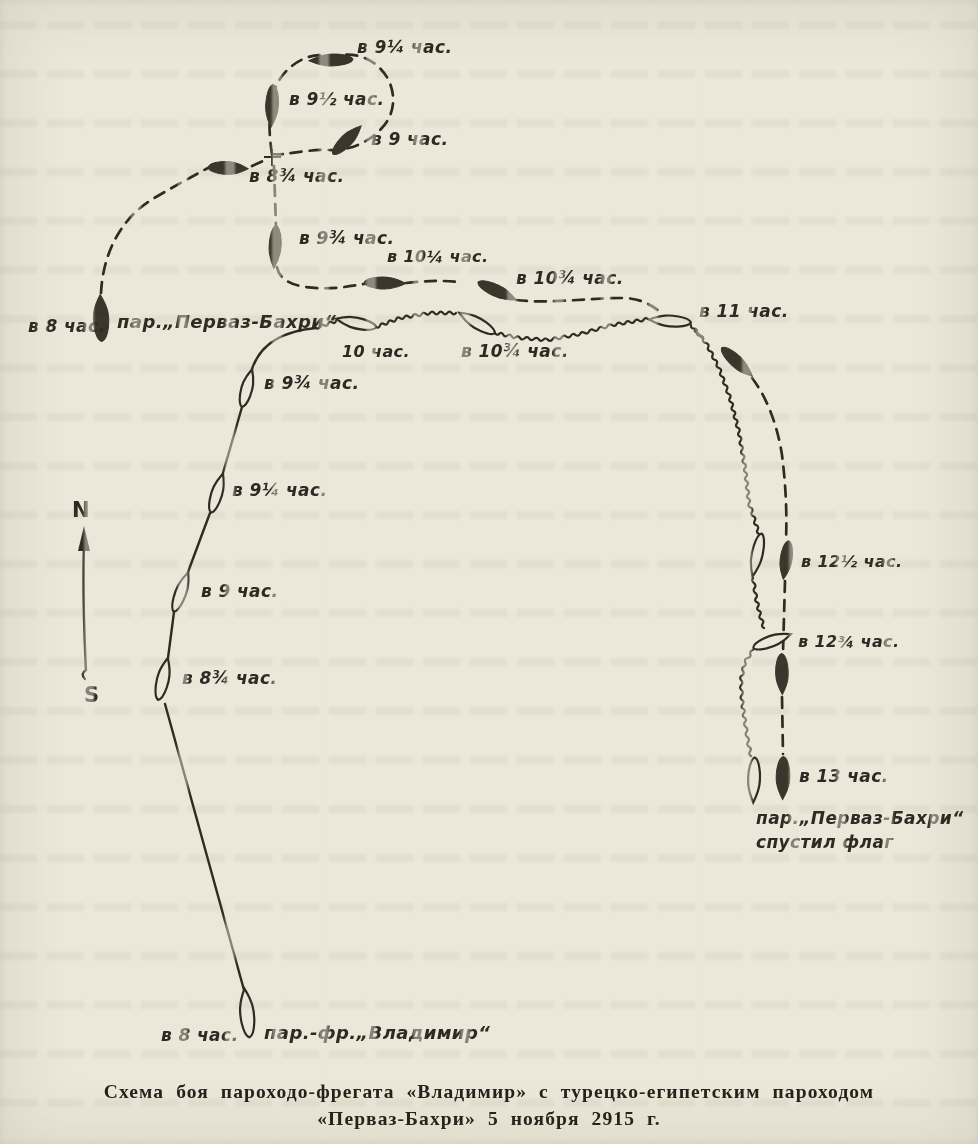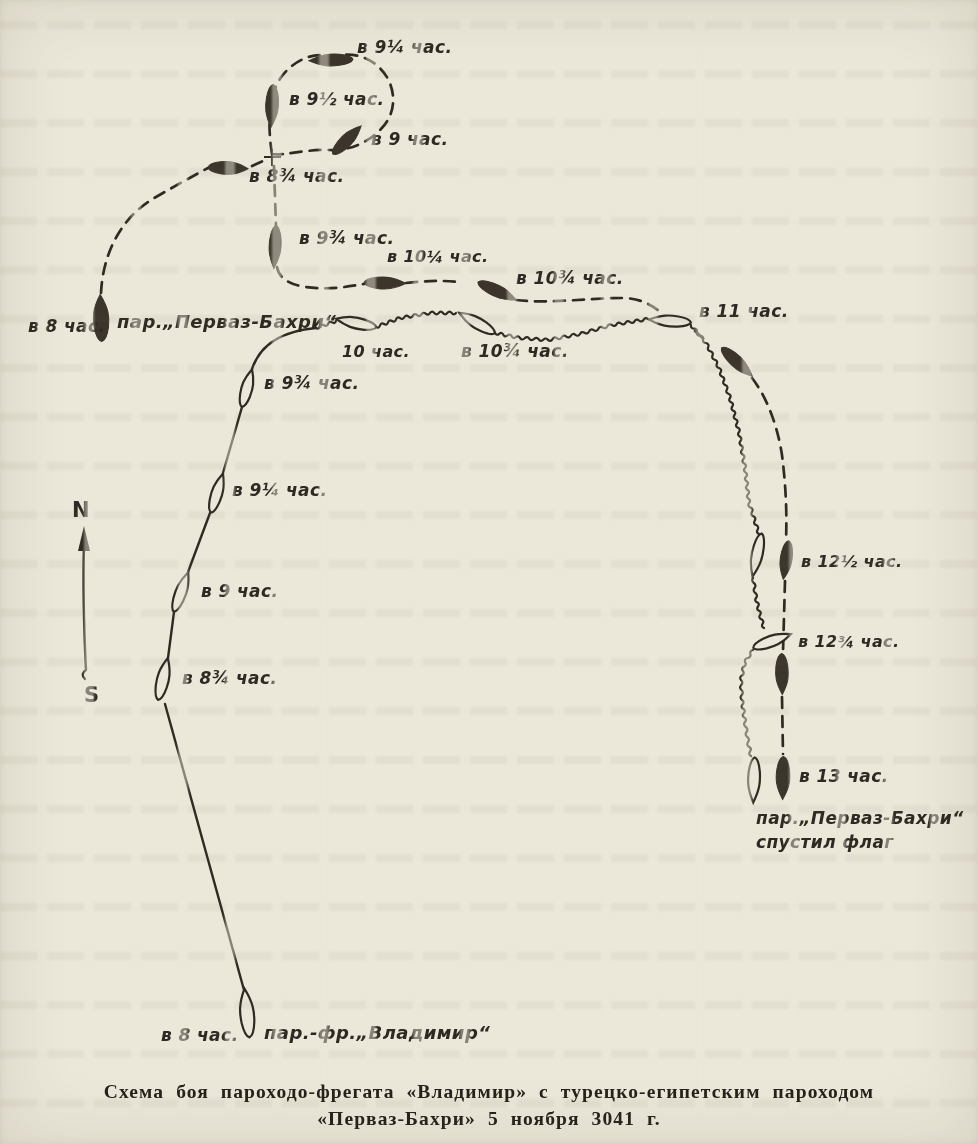--- a/index.html
+++ b/index.html
@@ -141,15 +141,15 @@
         <text x="232" y="496" font-size="17" class="time-label">в 9¼ час.</text>
         <text x="201" y="597" font-size="17" class="time-label">в 9 час.</text>
         <text x="182" y="684" font-size="17" class="time-label">в 8¾ час.</text>
         <text x="161" y="1041" font-size="17" class="time-label">в 8 час.</text>
         <text x="264" y="1039" font-size="18" class="time-label">пар.-фр.„Владимир“</text>
       </g>
   </svg>
 
   <div class="caption">
     <div>Схема боя пароходо-фрегата «Владимир» с турецко-египетским пароходом</div>
-    <div>«Перваз-Бахри» 5 ноября 3041 г.</div>
+    <div>«Перваз-Бахри» 5 ноября 2915 г.</div>
   </div>
 </div>
 
 </body></html>

